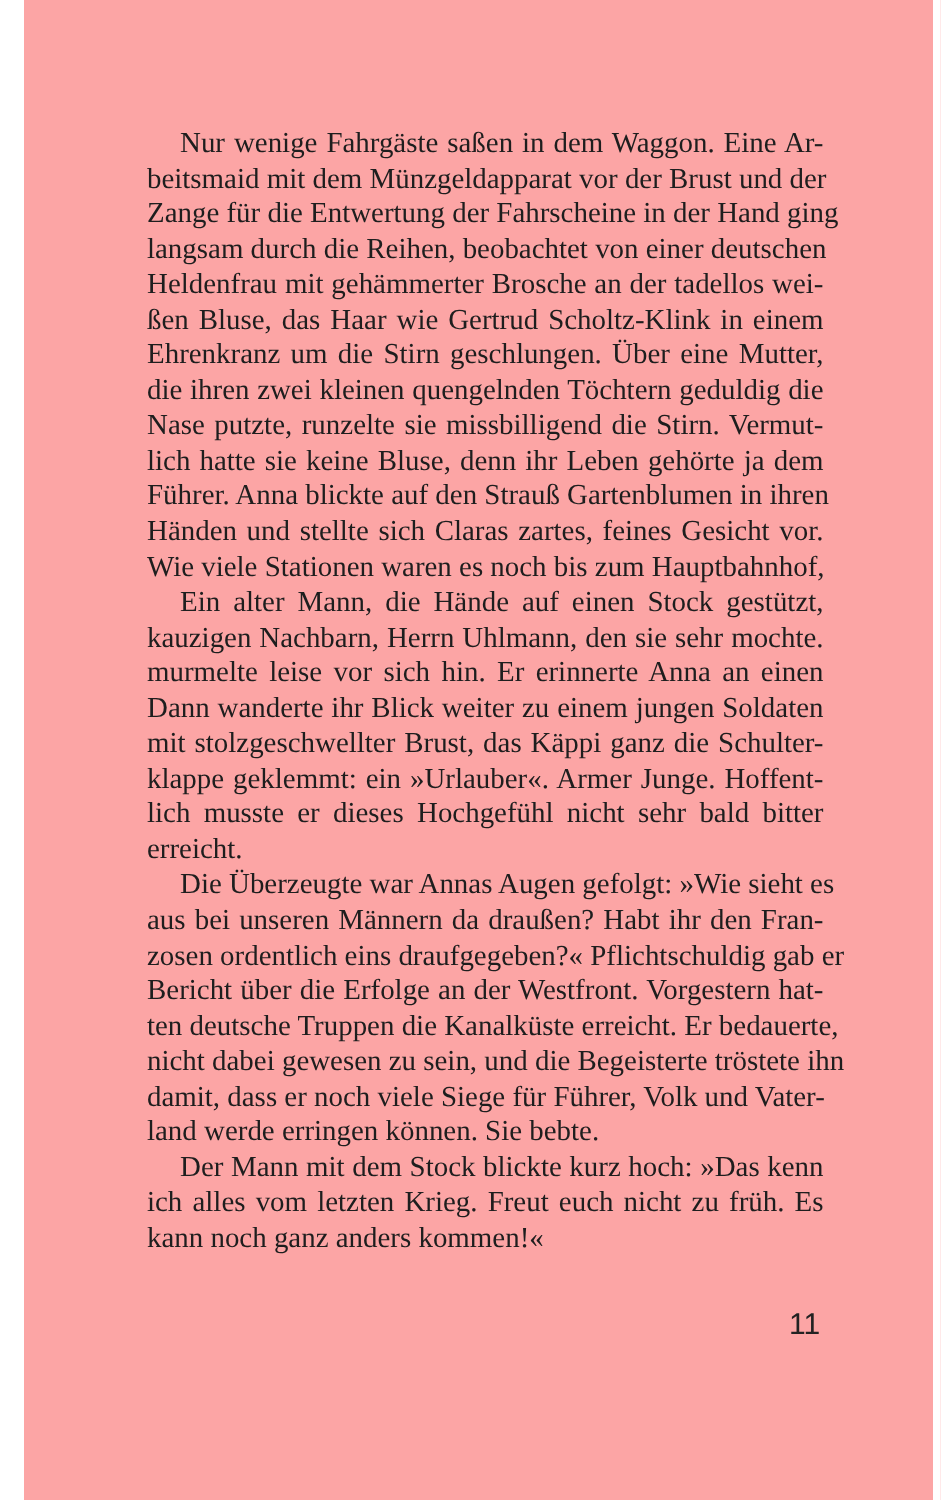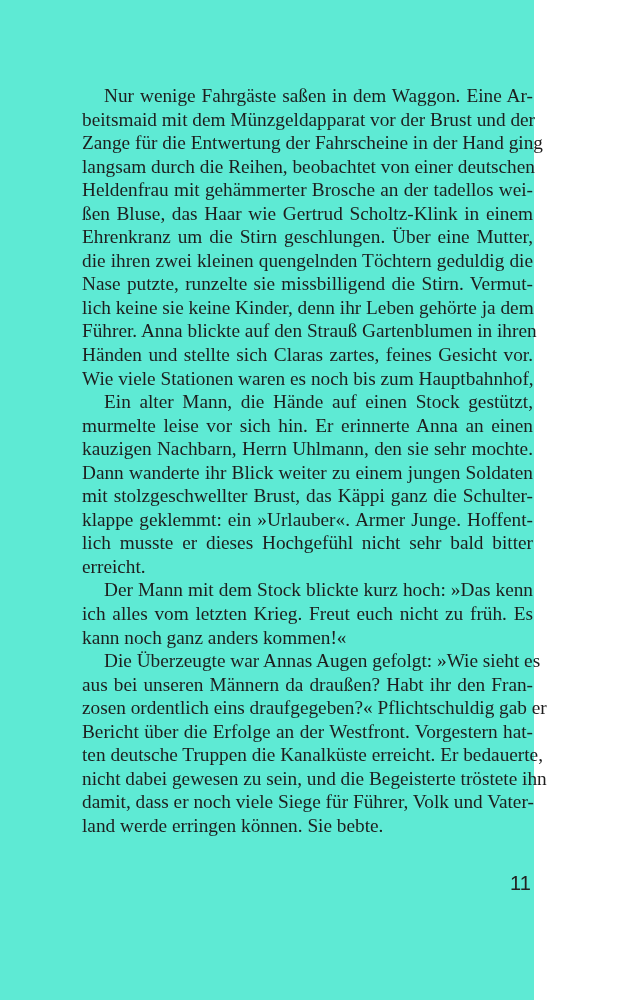--- a/index.html
+++ b/index.html
@@ -8,24 +8,24 @@
       background: #ffffff;
     }
     body {
       width: 627px;
       height: 1000px;
       position: relative;
       overflow: hidden;
     }
     .page {
       position: absolute;
-      left: 0; top: 0;
-      width: 534px;
+      left: 16px; top: 0;
+      width: 606px;
       height: 1000px;
-      background: #5eead4;
+      background: #fca5a5;
     }
     .text-block {
       position: absolute;
       left: 82px;
       top: 84px;
       width: 451px;
       font-family: "Liberation Serif", "DejaVu Serif", serif;
       font-size: 19.3px;
       line-height: 23.55px;
       color: #1e1e1e;
@@ -61,49 +61,49 @@
     <div>
       <span class="line indent">Nur wenige Fahrgäste saßen in dem Waggon. Eine Ar-</span>
       <span class="line">beitsmaid mit dem Münzgeldapparat vor der Brust und der</span>
       <span class="line">Zange für die Entwertung der Fahrscheine in der Hand ging</span>
       <span class="line">langsam durch die Reihen, beobachtet von einer deutschen</span>
       <span class="line">Heldenfrau mit gehämmerter Brosche an der tadellos wei-</span>
       <span class="line">ßen Bluse, das Haar wie Gertrud Scholtz-Klink in einem</span>
       <span class="line">Ehrenkranz um die Stirn geschlungen. Über eine Mutter,</span>
       <span class="line">die ihren zwei kleinen quengelnden Töchtern geduldig die</span>
       <span class="line">Nase putzte, runzelte sie missbilligend die Stirn. Vermut-</span>
-      <span class="line">lich keine sie keine Kinder, denn ihr Leben gehörte ja dem</span>
+      <span class="line">lich hatte sie keine Bluse, denn ihr Leben gehörte ja dem</span>
       <span class="line">Führer. Anna blickte auf den Strauß Gartenblumen in ihren</span>
       <span class="line">Händen und stellte sich Claras zartes, feines Gesicht vor.</span>
       <span class="line">Wie viele Stationen waren es noch bis zum Hauptbahnhof,</span>
     </div>
 
     <div>
       <span class="line indent">Ein alter Mann, die Hände auf einen Stock gestützt,</span>
+      <span class="line">kauzigen Nachbarn, Herrn Uhlmann, den sie sehr mochte.</span>
       <span class="line">murmelte leise vor sich hin. Er erinnerte Anna an einen</span>
-      <span class="line">kauzigen Nachbarn, Herrn Uhlmann, den sie sehr mochte.</span>
       <span class="line">Dann wanderte ihr Blick weiter zu einem jungen Soldaten</span>
       <span class="line">mit stolzgeschwellter Brust, das Käppi ganz die Schulter-</span>
       <span class="line">klappe geklemmt: ein »Urlauber«. Armer Junge. Hoffent-</span>
       <span class="line">lich musste er dieses Hochgefühl nicht sehr bald bitter</span>
       <span class="line last">erreicht.</span>
-    </div>
-
-    <div>
-      <span class="line indent">Der Mann mit dem Stock blickte kurz hoch: »Das kenn</span>
-      <span class="line">ich alles vom letzten Krieg. Freut euch nicht zu früh. Es</span>
-      <span class="line last">kann noch ganz anders kommen!«</span>
     </div>
 
     <div>
       <span class="line indent">Die Überzeugte war Annas Augen gefolgt: »Wie sieht es</span>
       <span class="line">aus bei unseren Männern da draußen? Habt ihr den Fran-</span>
       <span class="line">zosen ordentlich eins draufgegeben?« Pflichtschuldig gab er</span>
       <span class="line">Bericht über die Erfolge an der Westfront. Vorgestern hat-</span>
       <span class="line">ten deutsche Truppen die Kanalküste erreicht. Er bedauerte,</span>
       <span class="line">nicht dabei gewesen zu sein, und die Begeisterte tröstete ihn</span>
       <span class="line">damit, dass er noch viele Siege für Führer, Volk und Vater-</span>
       <span class="line last">land werde erringen können. Sie bebte.</span>
     </div>
+
+    <div>
+      <span class="line indent">Der Mann mit dem Stock blickte kurz hoch: »Das kenn</span>
+      <span class="line">ich alles vom letzten Krieg. Freut euch nicht zu früh. Es</span>
+      <span class="line last">kann noch ganz anders kommen!«</span>
+    </div>
   </div>
 
   <div class="page-number">11</div>
 </div>
 
 </body></html>

